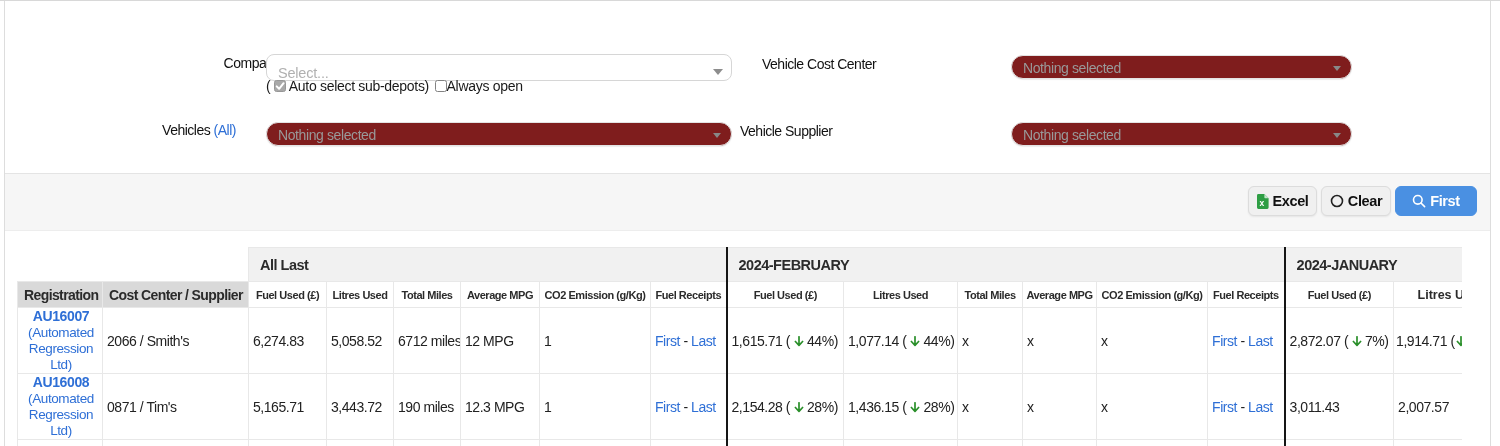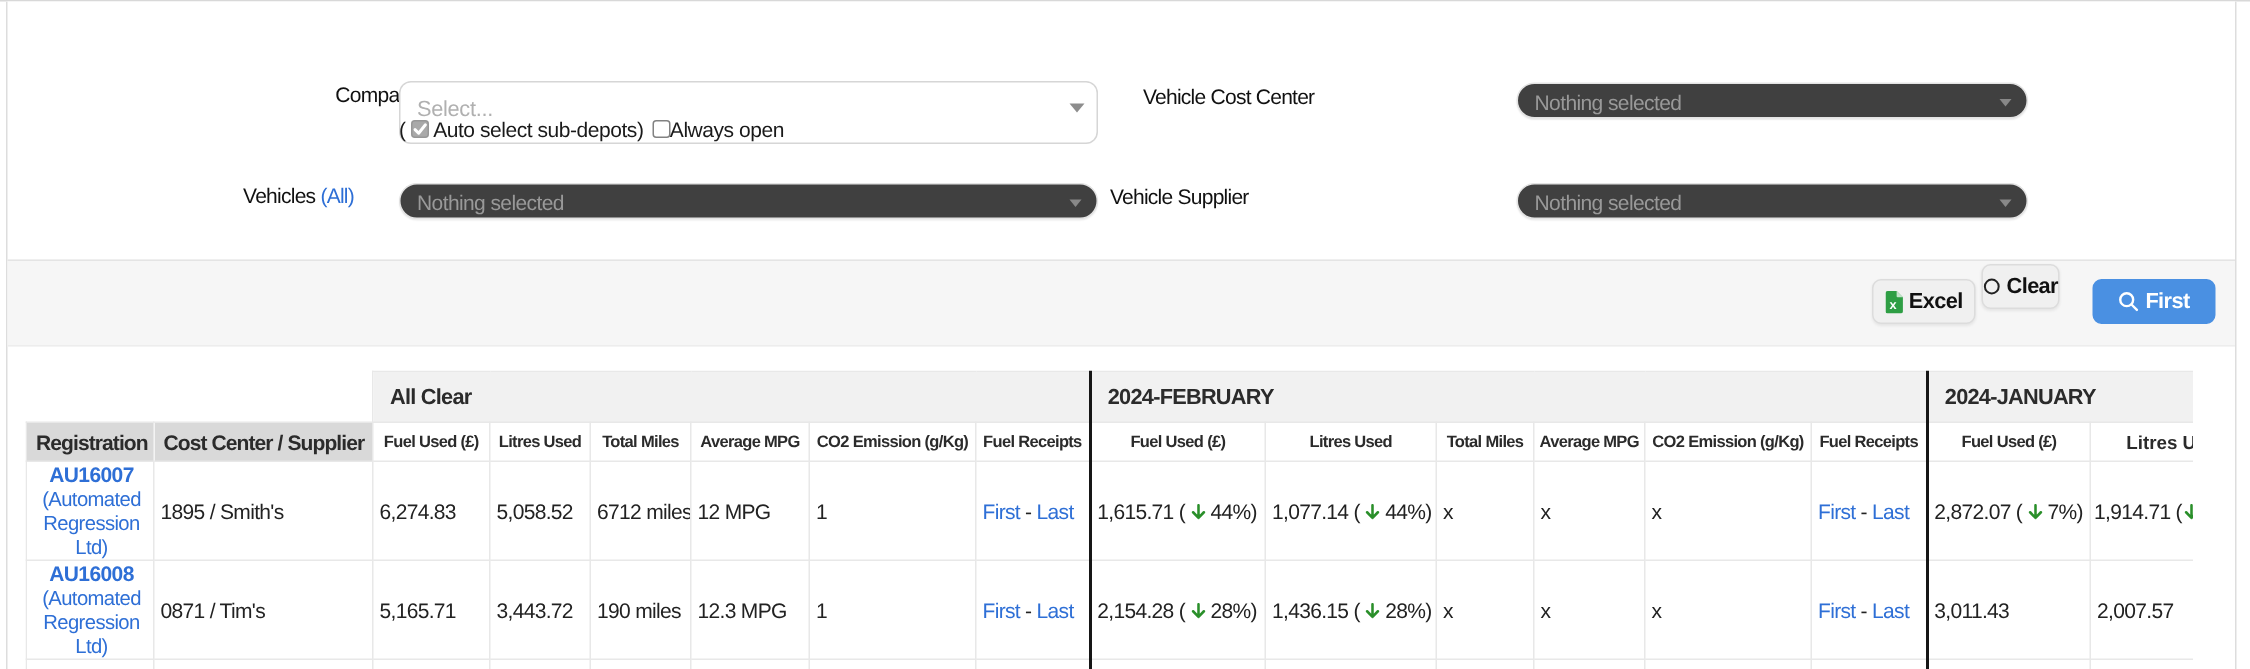--- a/index.html
+++ b/index.html
@@ -9,26 +9,26 @@
   #topline { left:0; top:0; width:1500px; height:1px; background:#d8d8d8; }
   #container { left:4px; top:1px; width:1487px; height:445px; border-left:1px solid #ddd; border-right:1px solid #ddd; background:#fff; }
   #hdrbar { left:5px; top:8px; width:1485px; height:33px; background:#2e3944; }
   #hdrbar span { position:absolute; left:8px; top:9px; color:#fff; font-size:15px; letter-spacing:-0.3px; font-weight:500; }
   #footerbar { left:5px; top:173px; width:1485px; height:58px; background:#f6f6f6; border-top:1px solid #e4e4e4; border-bottom:1px solid #ededed; }
 
   .label { font-size:14px; letter-spacing:-0.5px; color:#111; white-space:nowrap; }
   .blue { color:#2e6fd6; }
 
   
-  #companySel { left:266px; top:54px; width:466px; height:42px; background:#fff; border:1px solid #d6d6d6; border-radius:8px; }
+  #companySel { left:266px; top:54px; width:466px; height:27px; background:#fff; border:1px solid #d6d6d6; border-radius:8px; }
   #companySel .ph { position:absolute; left:11px; top:10px; font-size:14.5px; letter-spacing:-0.2px; color:#b0b0b0; }
   .caret-dark { position:absolute; width:0; height:0; border-left:5.5px solid transparent; border-right:5.5px solid transparent; border-top:6px solid #8d8d8d; }
 
   
-  .gsel { background:#404040; border:1px solid #e3e3e3; border-radius:12px; box-shadow:0 1px 1px rgba(0,0,0,0.08); }
+  .gsel { background:#7f1d1d; border:1px solid #e3e3e3; border-radius:12px; box-shadow:0 1px 1px rgba(0,0,0,0.08); }
   .gsel .ph { position:absolute; left:11px; top:4px; font-size:14px; letter-spacing:-0.4px; color:#999; }
   .gcaret { position:absolute; width:0; height:0; border-left:4.5px solid transparent; border-right:4.5px solid transparent; border-top:5px solid #888; }
 
   
   .cbrow { font-size:14px; letter-spacing:-0.3px; color:#1a1a1a; }
   .cb { display:inline-block; width:12px; height:12px; border-radius:2.5px; vertical-align:-1px; }
   .cb.checked { background:#a9a9a9; border:1px solid #979797; position:relative; }
   .cb.checked svg { position:absolute; left:-1px; top:-1px; }
   .cb.un { background:#fff; border:1.5px solid #828282; margin-left:2px; }
 
@@ -89,21 +89,21 @@
   <div id="footerbar" class="abs"></div>
 
   <div class="btn gray" style="left:1248px; top:186px; width:69px;">
     <svg width="12" height="15" viewBox="0 0 12 15">
         <path d="M1.4 0 H7.4 L11.6 4.2 V13.6 A1.4 1.4 0 0 1 10.2 15 H1.4 A1.4 1.4 0 0 1 0 13.6 V1.4 A1.4 1.4 0 0 1 1.4 0 Z" fill="#2e9e44"></path>
         <path d="M7.4 0 L11.6 4.2 H8.1 A0.7 0.7 0 0 1 7.4 3.5 Z" fill="#c4e4cb"></path>
         <text x="2.6" y="12.2" font-size="8.5" font-weight="bold" fill="#fff" font-family="Liberation Sans">x</text>
       </svg>
     <span>Excel</span>
   </div>
-  <div class="btn gray" style="left:1321px; top:176px; width:52px;align-items:center;">
+  <div class="btn gray" style="left:1321px; top:186px; width:70px;align-items:center;">
     <svg width="14" height="14" viewBox="0 0 14 14">
         <circle cx="7" cy="7" r="5.5" fill="none" stroke="#222" stroke-width="1.6"></circle>
       </svg>
     <span>Clear</span>
   </div>
   <div class="btn blue2" style="left:1395px; top:186px; width:82px;">
     <svg width="14" height="14" viewBox="0 0 14 14">
         <circle cx="5.8" cy="5.8" r="4.3" fill="none" stroke="#fff" stroke-width="1.6"></circle>
         <line x1="9" y1="9" x2="12.6" y2="12.6" stroke="#fff" stroke-width="1.6" stroke-linecap="round"></line>
       </svg>
@@ -127,21 +127,21 @@
           <col style="width:74px">
           <col style="width:111px">
           <col style="width:77px">
         <col style="width:109px">
           <col style="width:116px">
       </colgroup>
       <tbody>
           <tr class="grow">
         <td style="border:none;background:#fff;"></td>
         <td style="border:none;background:#fff;"></td>
-        <td class="g" colspan="6">All Clear</td>
+        <td class="g" colspan="6">All Last</td>
         <td class="g dkl" colspan="6">2024-FEBRUARY</td>
         <td class="g dkl" colspan="2">2024-JANUARY</td>
       </tr>
       <tr class="hrow">
         <th class="dark">Registration</th>
         <th class="dark">Cost Center / Supplier</th>
         <th>Fuel Used (£)</th>
             <th>Litres Used</th>
             <th>Total Miles</th>
             <th>Average MPG</th>
@@ -151,21 +151,21 @@
             <th>Litres Used</th>
             <th>Total Miles</th>
             <th>Average MPG</th>
             <th>CO2 Emission (g/Kg)</th>
             <th>Fuel Receipts</th>
         <th class="dkl">Fuel Used (£)</th>
             <th style="font-size:12.5px; letter-spacing:0;">Litres Used</th>
       </tr>
       <tr class="brow">
         <td class="reg"><b>AU16007</b><br>(Automated<br>Regression<br>Ltd)</td>
-        <td>1895 / Smith's</td>
+        <td>2066 / Smith's</td>
         <td>6,274.83</td>
             <td>5,058.52</td>
             <td>6712 miles</td>
             <td>12 MPG</td>
             <td>1</td>
             <td><a class="lnk">First</a> - <a class="lnk">Last</a></td>
         <td class="dkl">1,615.71 ( <svg class="ar" viewBox="0 0 10 11">
                 <path d="M5 0.8 V9.2 M1.4 5.5 L5 9.3 L8.6 5.5" fill="none" stroke="#2a8f2a" stroke-width="1.7" stroke-linecap="round" stroke-linejoin="round"></path>
               </svg> 44%)</td>
             <td>1,077.14 ( <svg class="ar" viewBox="0 0 10 11">

